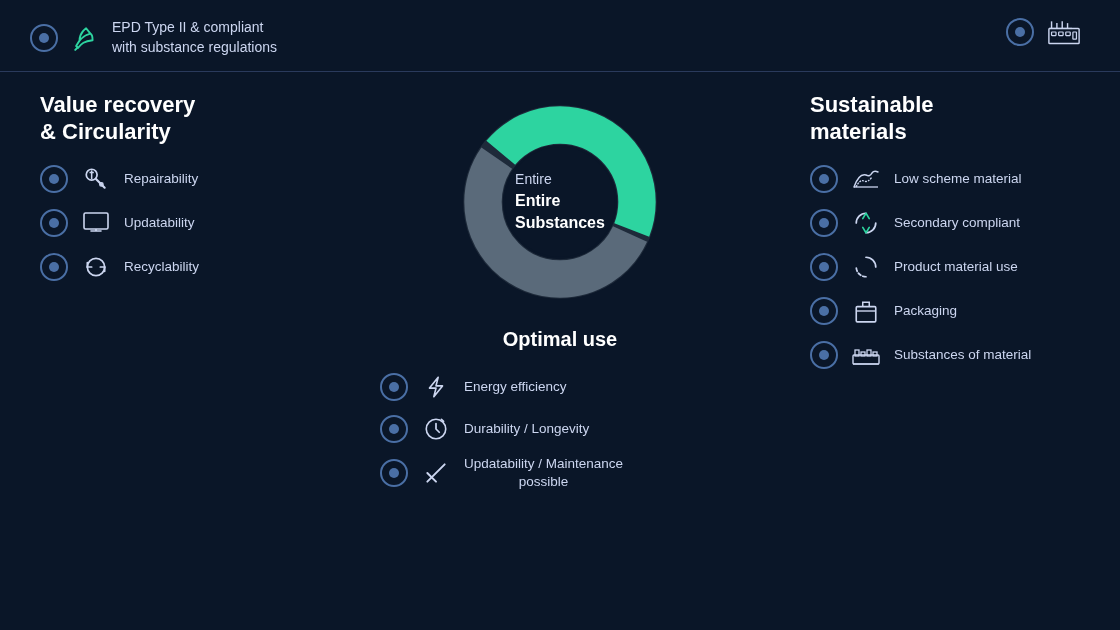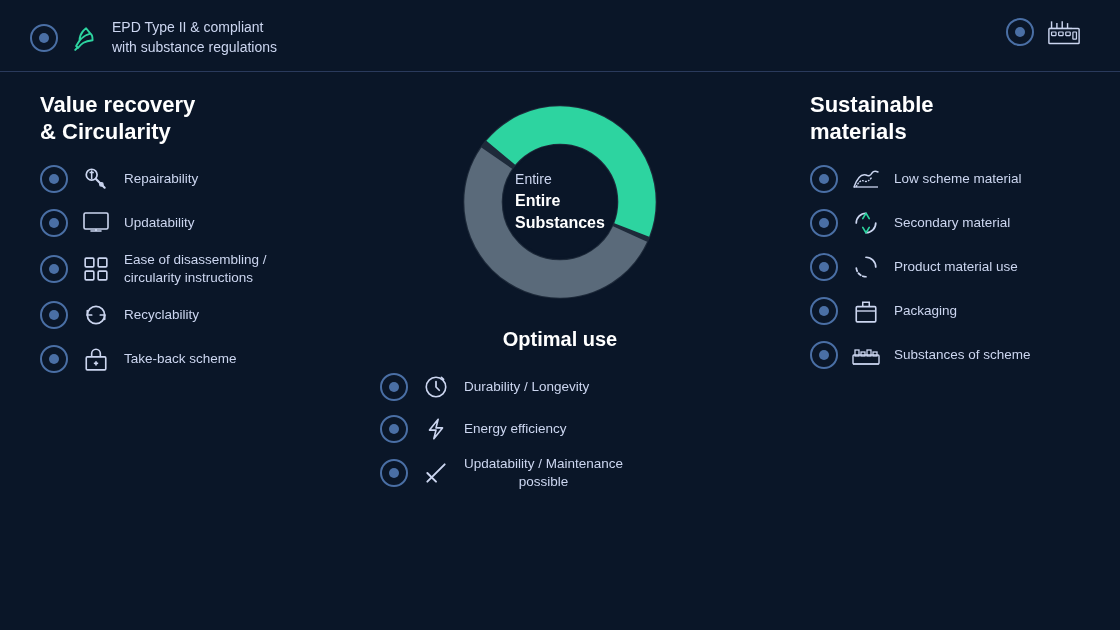--- a/index.html
+++ b/index.html
@@ -243,65 +243,36 @@
         <div class="feature-icon-wrap">
           <svg width="26" height="22" viewBox="0 0 26 22" fill="none">
             <rect x="1" y="1" width="24" height="16" rx="1.5" stroke="#ccd6f0" stroke-width="1.6" fill="none"></rect>
             <line x1="8" y1="19" x2="18" y2="19" stroke="#ccd6f0" stroke-width="1.6" stroke-linecap="round"></line>
             <line x1="13" y1="17" x2="13" y2="19" stroke="#ccd6f0" stroke-width="1.6"></line>
           </svg>
         </div>
         <span class="feature-text">Updatability</span>
       </li>
 
-      <li class="feature-item">
-        <div class="circle-icon">
-            <div class="circle-icon-inner"></div>
-          </div>
-        <div class="feature-icon-wrap">
-          <svg width="26" height="26" viewBox="0 0 24 24" fill="none">
-            <rect x="2" y="2" width="8" height="8" rx="1" stroke="#ccd6f0" stroke-width="1.5" fill="none"></rect>
-            <rect x="14" y="2" width="8" height="8" rx="1" stroke="#ccd6f0" stroke-width="1.5" fill="none"></rect>
-            <rect x="2" y="14" width="8" height="8" rx="1" stroke="#ccd6f0" stroke-width="1.5" fill="none"></rect>
-            <rect x="14" y="14" width="8" height="8" rx="1" stroke="#ccd6f0" stroke-width="1.5" fill="none"></rect>
-          </svg>
-        </div>
-        <span class="feature-text" style="white-space:pre-line;">Ease of disassembling /
-circularity instructions</span>
-      </li>
 
       <li class="feature-item">
         <div class="circle-icon">
             <div class="circle-icon-inner"></div>
           </div>
         <div class="feature-icon-wrap">
           <svg width="26" height="26" viewBox="0 0 24 24" fill="none">
             <path d="M4 12 A8 8 0 0 1 20 12" stroke="#ccd6f0" stroke-width="1.6" fill="none" stroke-linecap="round"></path>
             <path d="M20 12 A8 8 0 0 1 4 12" stroke="#ccd6f0" stroke-width="1.6" fill="none" stroke-linecap="round"></path>
             <polyline points="4,8 4,12 8,12" stroke="#ccd6f0" stroke-width="1.6" fill="none" stroke-linecap="round" stroke-linejoin="round"></polyline>
             <polyline points="20,16 20,12 16,12" stroke="#ccd6f0" stroke-width="1.6" fill="none" stroke-linecap="round" stroke-linejoin="round"></polyline>
           </svg>
         </div>
         <span class="feature-text">Recyclability</span>
       </li>
 
-      <li class="feature-item">
-        <div class="circle-icon">
-            <div class="circle-icon-inner"></div>
-          </div>
-        <div class="feature-icon-wrap">
-          <svg width="26" height="26" viewBox="0 0 24 24" fill="none">
-            <rect x="3" y="10" width="18" height="12" rx="1" stroke="#ccd6f0" stroke-width="1.5" fill="none"></rect>
-            <path d="M8 10 L8 7 A4 4 0 0 1 16 7 L16 10" stroke="#ccd6f0" stroke-width="1.5" fill="none"></path>
-            <line x1="12" y1="14" x2="12" y2="18" stroke="#ccd6f0" stroke-width="1.5"></line>
-            <line x1="10" y1="16" x2="14" y2="16" stroke="#ccd6f0" stroke-width="1.5"></line>
-          </svg>
-        </div>
-        <span class="feature-text">Take-back scheme</span>
-      </li>
     </ul>
   </div>
 
   <div class="center-col">
 
     <div class="donut-wrap">
       <svg viewBox="0 0 200 200" xmlns="http://www.w3.org/2000/svg">
 
         <circle cx="100" cy="100" r="70" fill="none" stroke="#1e2a3a" stroke-width="36"></circle>
 
@@ -314,52 +285,52 @@
       <div class="donut-label">
         <span>Entire</span><br>
         <strong>Entire</strong><br>
         <strong>Substances</strong>
       </div>
     </div>
 
     <div class="bottom-center">
       <div class="bottom-center-title">Optimal use</div>
       <ul class="bottom-feature-list">
+
+        <li class="feature-item">
+          <div class="circle-icon">
+              <div class="circle-icon-inner"></div>
+            </div>
+          <div class="feature-icon-wrap">
+            <svg width="26" height="22" viewBox="0 0 24 20" fill="none">
+              <polygon points="14,1 6,11 12,11 10,19 18,9 12,9" stroke="#ccd6f0" stroke-width="1.5" fill="none" stroke-linejoin="round"></polygon>
+            </svg>
+          </div>
+          <span class="feature-text">Energy efficiency</span>
+        </li>
 
         <li class="feature-item">
           <div class="circle-icon">
               <div class="circle-icon-inner"></div>
             </div>
           <div class="feature-icon-wrap">
             <svg width="26" height="26" viewBox="0 0 24 24" fill="none">
               <circle cx="12" cy="12" r="9" stroke="#ccd6f0" stroke-width="1.5" fill="none"></circle>
               <polyline points="12,7 12,12 15,15" stroke="#ccd6f0" stroke-width="1.6" stroke-linecap="round" stroke-linejoin="round"></polyline>
               <path d="M17 3 L19 5" stroke="#ccd6f0" stroke-width="1.5" stroke-linecap="round"></path>
             </svg>
           </div>
           <span class="feature-text">Durability / Longevity</span>
         </li>
 
         <li class="feature-item">
           <div class="circle-icon">
               <div class="circle-icon-inner"></div>
             </div>
           <div class="feature-icon-wrap">
-            <svg width="26" height="22" viewBox="0 0 24 20" fill="none">
-              <polygon points="14,1 6,11 12,11 10,19 18,9 12,9" stroke="#ccd6f0" stroke-width="1.5" fill="none" stroke-linejoin="round"></polygon>
-            </svg>
-          </div>
-          <span class="feature-text">Energy efficiency</span>
-        </li>
-
-        <li class="feature-item">
-          <div class="circle-icon">
-              <div class="circle-icon-inner"></div>
-            </div>
-          <div class="feature-icon-wrap">
             <svg width="26" height="26" viewBox="0 0 24 24" fill="none">
               <line x1="4" y1="20" x2="20" y2="4" stroke="#ccd6f0" stroke-width="1.8" stroke-linecap="round"></line>
               <line x1="4" y1="12" x2="12" y2="20" stroke="#ccd6f0" stroke-width="1.8" stroke-linecap="round"></line>
             </svg>
           </div>
           <span class="feature-text" style="white-space:pre-line;">Updatability / Maintenance
 possible</span>
         </li>
       </ul>
     </div>
@@ -389,21 +360,21 @@
             <div class="circle-icon-inner"></div>
           </div>
         <div class="feature-icon-wrap">
           <svg width="26" height="26" viewBox="0 0 24 24" fill="none">
             <path d="M12 3 C7 3 3 7 3 12" stroke="#ccd6f0" stroke-width="1.6" fill="none" stroke-linecap="round"></path>
             <path d="M21 12 C21 17 17 21 12 21" stroke="#ccd6f0" stroke-width="1.6" fill="none" stroke-linecap="round"></path>
             <path d="M9 8 L12 3 L15 8" stroke="#2dd4a0" stroke-width="1.5" fill="none" stroke-linecap="round" stroke-linejoin="round"></path>
             <path d="M9 16 L12 21 L15 16" stroke="#2dd4a0" stroke-width="1.5" fill="none" stroke-linecap="round" stroke-linejoin="round"></path>
           </svg>
         </div>
-        <span class="feature-text">Secondary material</span>
+        <span class="feature-text">Secondary compliant</span>
       </li>
 
       <li class="feature-item">
         <div class="circle-icon">
             <div class="circle-icon-inner"></div>
           </div>
         <div class="feature-icon-wrap">
           <svg width="26" height="26" viewBox="0 0 24 24" fill="none">
             <path d="M12 3 A9 9 0 0 1 21 12" stroke="#ccd6f0" stroke-width="1.6" fill="none" stroke-linecap="round"></path>
             <path d="M12 21 A9 9 0 0 1 3 12" stroke="#ccd6f0" stroke-width="1.6" fill="none" stroke-linecap="round" stroke-dasharray="3 2"></path>
@@ -433,18 +404,18 @@
         <div class="feature-icon-wrap">
           <svg width="30" height="22" viewBox="0 0 30 20" fill="none">
             <rect x="2" y="10" width="26" height="9" rx="1" stroke="#ccd6f0" stroke-width="1.4" fill="none"></rect>
             <rect x="4" y="5" width="4" height="6" stroke="#ccd6f0" stroke-width="1.3" fill="none"></rect>
             <rect x="10" y="7" width="4" height="4" stroke="#ccd6f0" stroke-width="1.3" fill="none"></rect>
             <rect x="16" y="5" width="4" height="6" stroke="#ccd6f0" stroke-width="1.3" fill="none"></rect>
             <rect x="22" y="7" width="4" height="4" stroke="#ccd6f0" stroke-width="1.3" fill="none"></rect>
             <line x1="2" y1="19" x2="28" y2="19" stroke="#ccd6f0" stroke-width="1.2"></line>
           </svg>
         </div>
-        <span class="feature-text">Substances of scheme</span>
+        <span class="feature-text">Substances of material</span>
       </li>
     </ul>
   </div>
 
 </div>
 
 </body></html>

